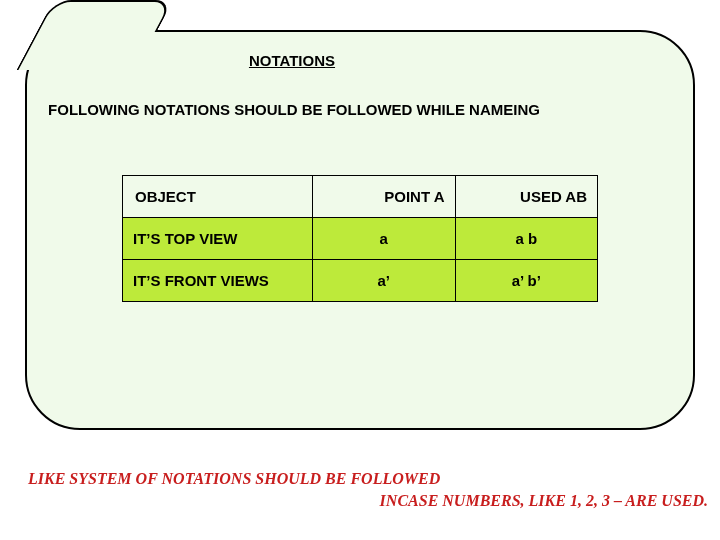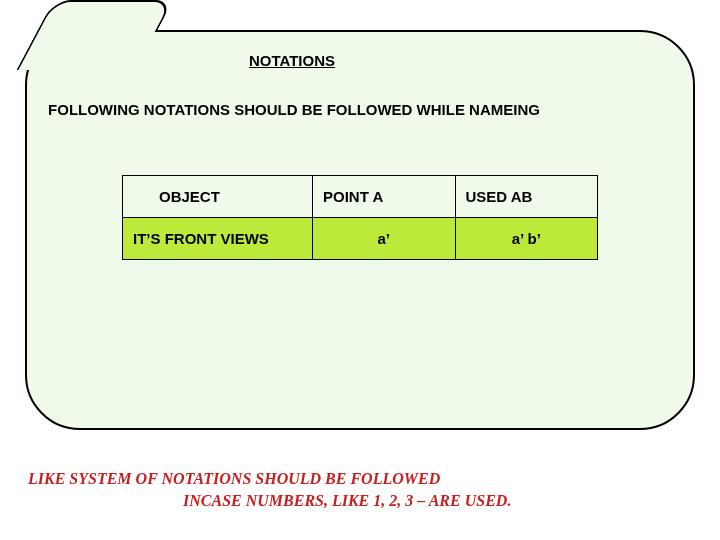--- a/index.html
+++ b/index.html
@@ -66,41 +66,41 @@
   }
   .tbl th, .tbl td {
     border: 1.5px solid #000;
     font-size: 15px;
     font-weight: bold;
     padding: 12px 10px;
     text-align: left;
   }
   .tbl thead th {
     background: #f0faea;
-    text-align: left;
+    text-align: right;
   }
-  .tbl thead th:first-child { text-align: left; padding-left: 36px; }
+  .tbl thead th:first-child { text-align: left; padding-left: 12px; }
   .tbl tbody td { background: #bdea3a; }
   .tbl tbody td:nth-child(2),
   .tbl tbody td:nth-child(3) { text-align: center; }
   .c1 { width: 40%; }
   .c2 { width: 30%; }
   .c3 { width: 30%; }
   .footer {
     position: absolute;
     left: 28px; top: 468px;
     width: 680px;
     font-size: 16px;
     font-weight: bold;
     font-style: italic;
     color: #c81e1e;
     line-height: 1.35;
     font-family: "Times New Roman", Times, serif;
   }
-  .footer .l2 { padding-left: 155px; display: block; }
+  .footer .l2 { padding-left: 155px; display: block; text-align: right; }
 </style>
 </head>
 <body>
 
 <div class="tail"></div>
 <div class="bubble"></div>
 <div class="tail-cover"></div>
 
 <div class="title">NOTATIONS</div>
 
@@ -116,20 +116,25 @@
     </colgroup>
   <thead>
     <tr>
       <th>OBJECT</th>
       <th>POINT  A</th>
       <th>USED  AB</th>
     </tr>
   </thead>
   <tbody>
     <tr>
+      <td>IT’S TOP VIEW</td>
+      <td>a</td>
+      <td>a b</td>
+    </tr>
+    <tr>
       <td>IT’S FRONT VIEWS</td>
       <td>a’</td>
       <td>a’ b’</td>
     </tr>
   </tbody>
 </table>
 
 <div class="footer">
   <span>LIKE SYSTEM OF NOTATIONS SHOULD BE FOLLOWED</span>
   <span class="l2">INCASE NUMBERS, LIKE 1, 2, 3 – ARE USED.</span>

